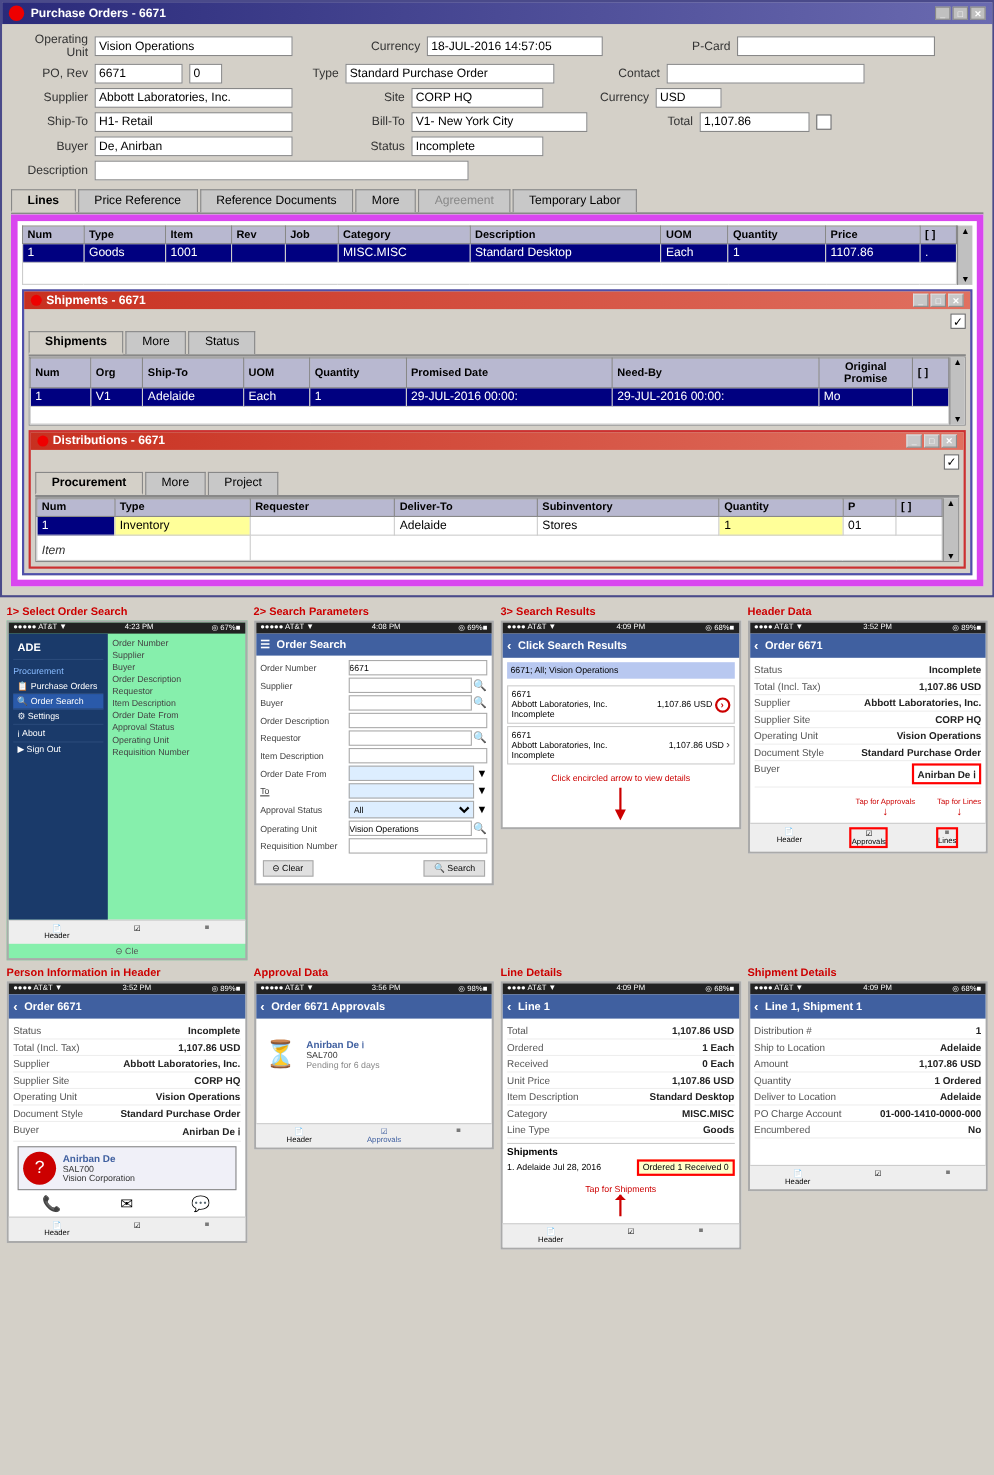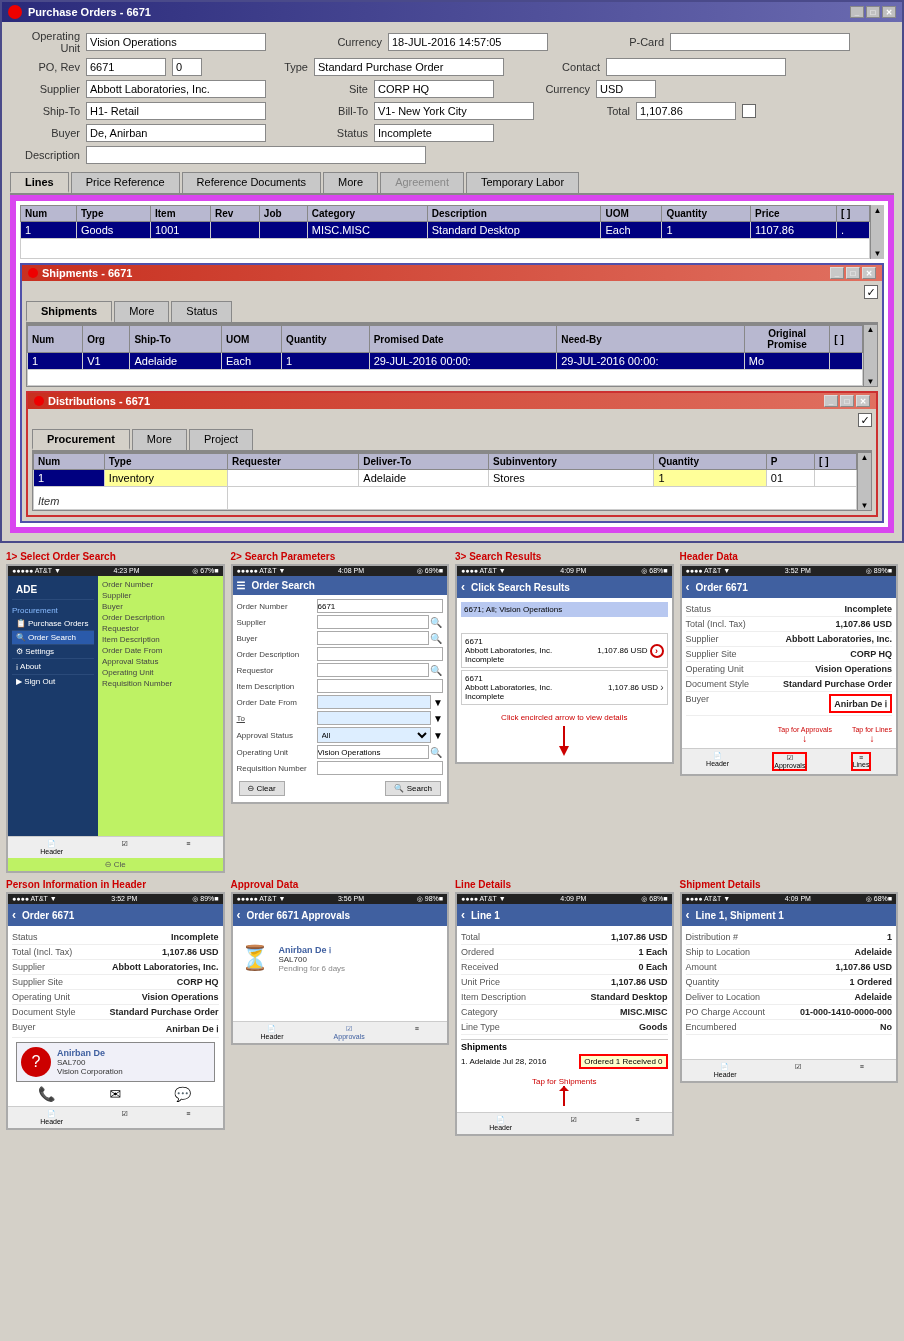--- a/index.html
+++ b/index.html
@@ -295,21 +295,21 @@
   </div>
 
 </div>
 
 <div style="background:#d4d0c8;padding:6px;margin-top:2px;">
 
   <div style="display:flex;gap:6px;margin-bottom:6px;">
 
     <div style="flex:1;">
       <div style="color:#cc0000;font-weight:bold;font-size:10px;margin-bottom:2px;">1&gt; Select Order Search</div>
-      <div style="border:2px solid #aaa;background:#bef264;font-size:8px;min-height:280px;">
+      <div style="border:2px solid #aaa;background:#86efac;font-size:8px;min-height:280px;">
         <div style="background:#222;color:white;font-size:7px;padding:1px 4px;display:flex;justify-content:space-between;">
           <span>●●●●● AT&amp;T ▼</span>
           <span>4:23 PM</span>
           <span>◎ 67%■</span>
         </div>
         <div style="display:flex;min-height:260px;">
 
           <div style="background:#1a3a6a;color:white;width:90px;padding:4px;">
             <div style="font-weight:bold;font-size:10px;padding:4px;border-bottom:1px solid #2a4a7a;margin-bottom:4px;">ADE</div>
             <div style="color:#88bbff;font-size:8px;padding:2px 0;">Procurement</div>
@@ -443,21 +443,21 @@
         <div style="background:#222;color:white;font-size:7px;padding:1px 4px;display:flex;justify-content:space-between;">
           <span>●●●● AT&amp;T ▼</span>
           <span>4:09 PM</span>
           <span>◎ 68%■</span>
         </div>
         <div style="background:#4060a0;color:white;font-size:10px;font-weight:bold;padding:4px;display:flex;align-items:center;gap:6px;">
           <span style="font-size:12px;">‹</span>
           <span>Click Search Results</span>
         </div>
         <div style="padding:4px;">
-          <div style="background:#b8c8f0;padding:3px;margin-bottom:16px;font-size:8px;">
+          <div style="background:#b8c8f0;padding:3px;margin-bottom:6px;font-size:8px;">
             <span>6671; All; Vision Operations</span>
           </div>
           <div style="border:1px solid #ccc;padding:3px;margin:2px 0;font-size:8px;display:flex;justify-content:space-between;align-items:center;">
             <div>
               <div>6671</div>
               <div>Abbott Laboratories, Inc.</div>
               <div>Incomplete</div>
             </div>
             <div style="display:flex;align-items:center;gap:2px;">
               <span>1,107.86 USD</span>

